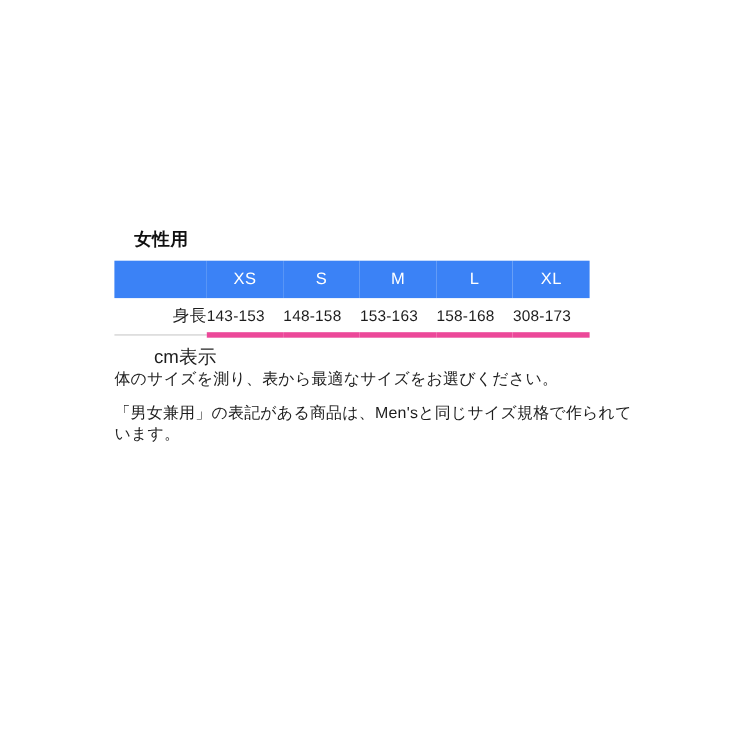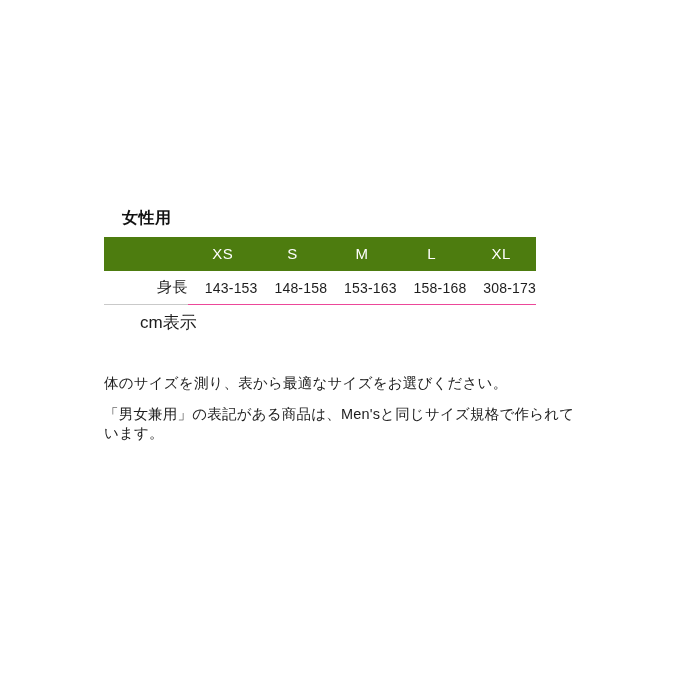--- a/index.html
+++ b/index.html
@@ -32,21 +32,21 @@
     color: #111111;
     margin: 0 0 8px 18px;
     letter-spacing: 0.5px;
   }
   table.size-table {
     border-collapse: collapse;
     width: 432px;
     table-layout: fixed;
   }
   table.size-table thead th {
-    background: #4d7c0f;
+    background: #3b82f6;
     color: #ffffff;
     font-size: 15px;
     font-weight: normal;
     padding: 8px 0 9px 0;
     text-align: center;
     letter-spacing: 0.5px;
   }
   table.size-table thead th.corner {
     width: 84px;
     text-align: left;
@@ -55,37 +55,36 @@
     font-size: 15px;
     font-weight: normal;
     text-align: right;
     padding: 7px 0 7px 2px;
     color: #1d1d1d;
     border-bottom: 1px solid #c9c9c9;
     letter-spacing: 0.5px;
   }
   table.size-table tbody td {
     font-size: 14px;
-    text-align: right;
+    text-align: left;
     padding: 7px 0;
     color: #1d1d1d;
-    border-bottom: 1px solid #ec4899;
+    border-bottom: 5px solid #ec4899;
     letter-spacing: 0.2px;
   }
   table.size-table tbody tr:first-child th,
   table.size-table tbody tr:first-child td {
     border-top: none;
   }
   .unit-note {
     font-size: 17px;
     color: #1d1d1d;
     margin: 6px 0 0 36px;
   }
   .notes {
-    margin-top: 40px;
   }
   .notes p {
     margin: 0 0 11px 0;
     font-size: 14.5px;
     line-height: 1.35;
     color: #1d1d1d;
     letter-spacing: 0.2px;
   }
   .notes p.indent {
     text-indent: 0;

